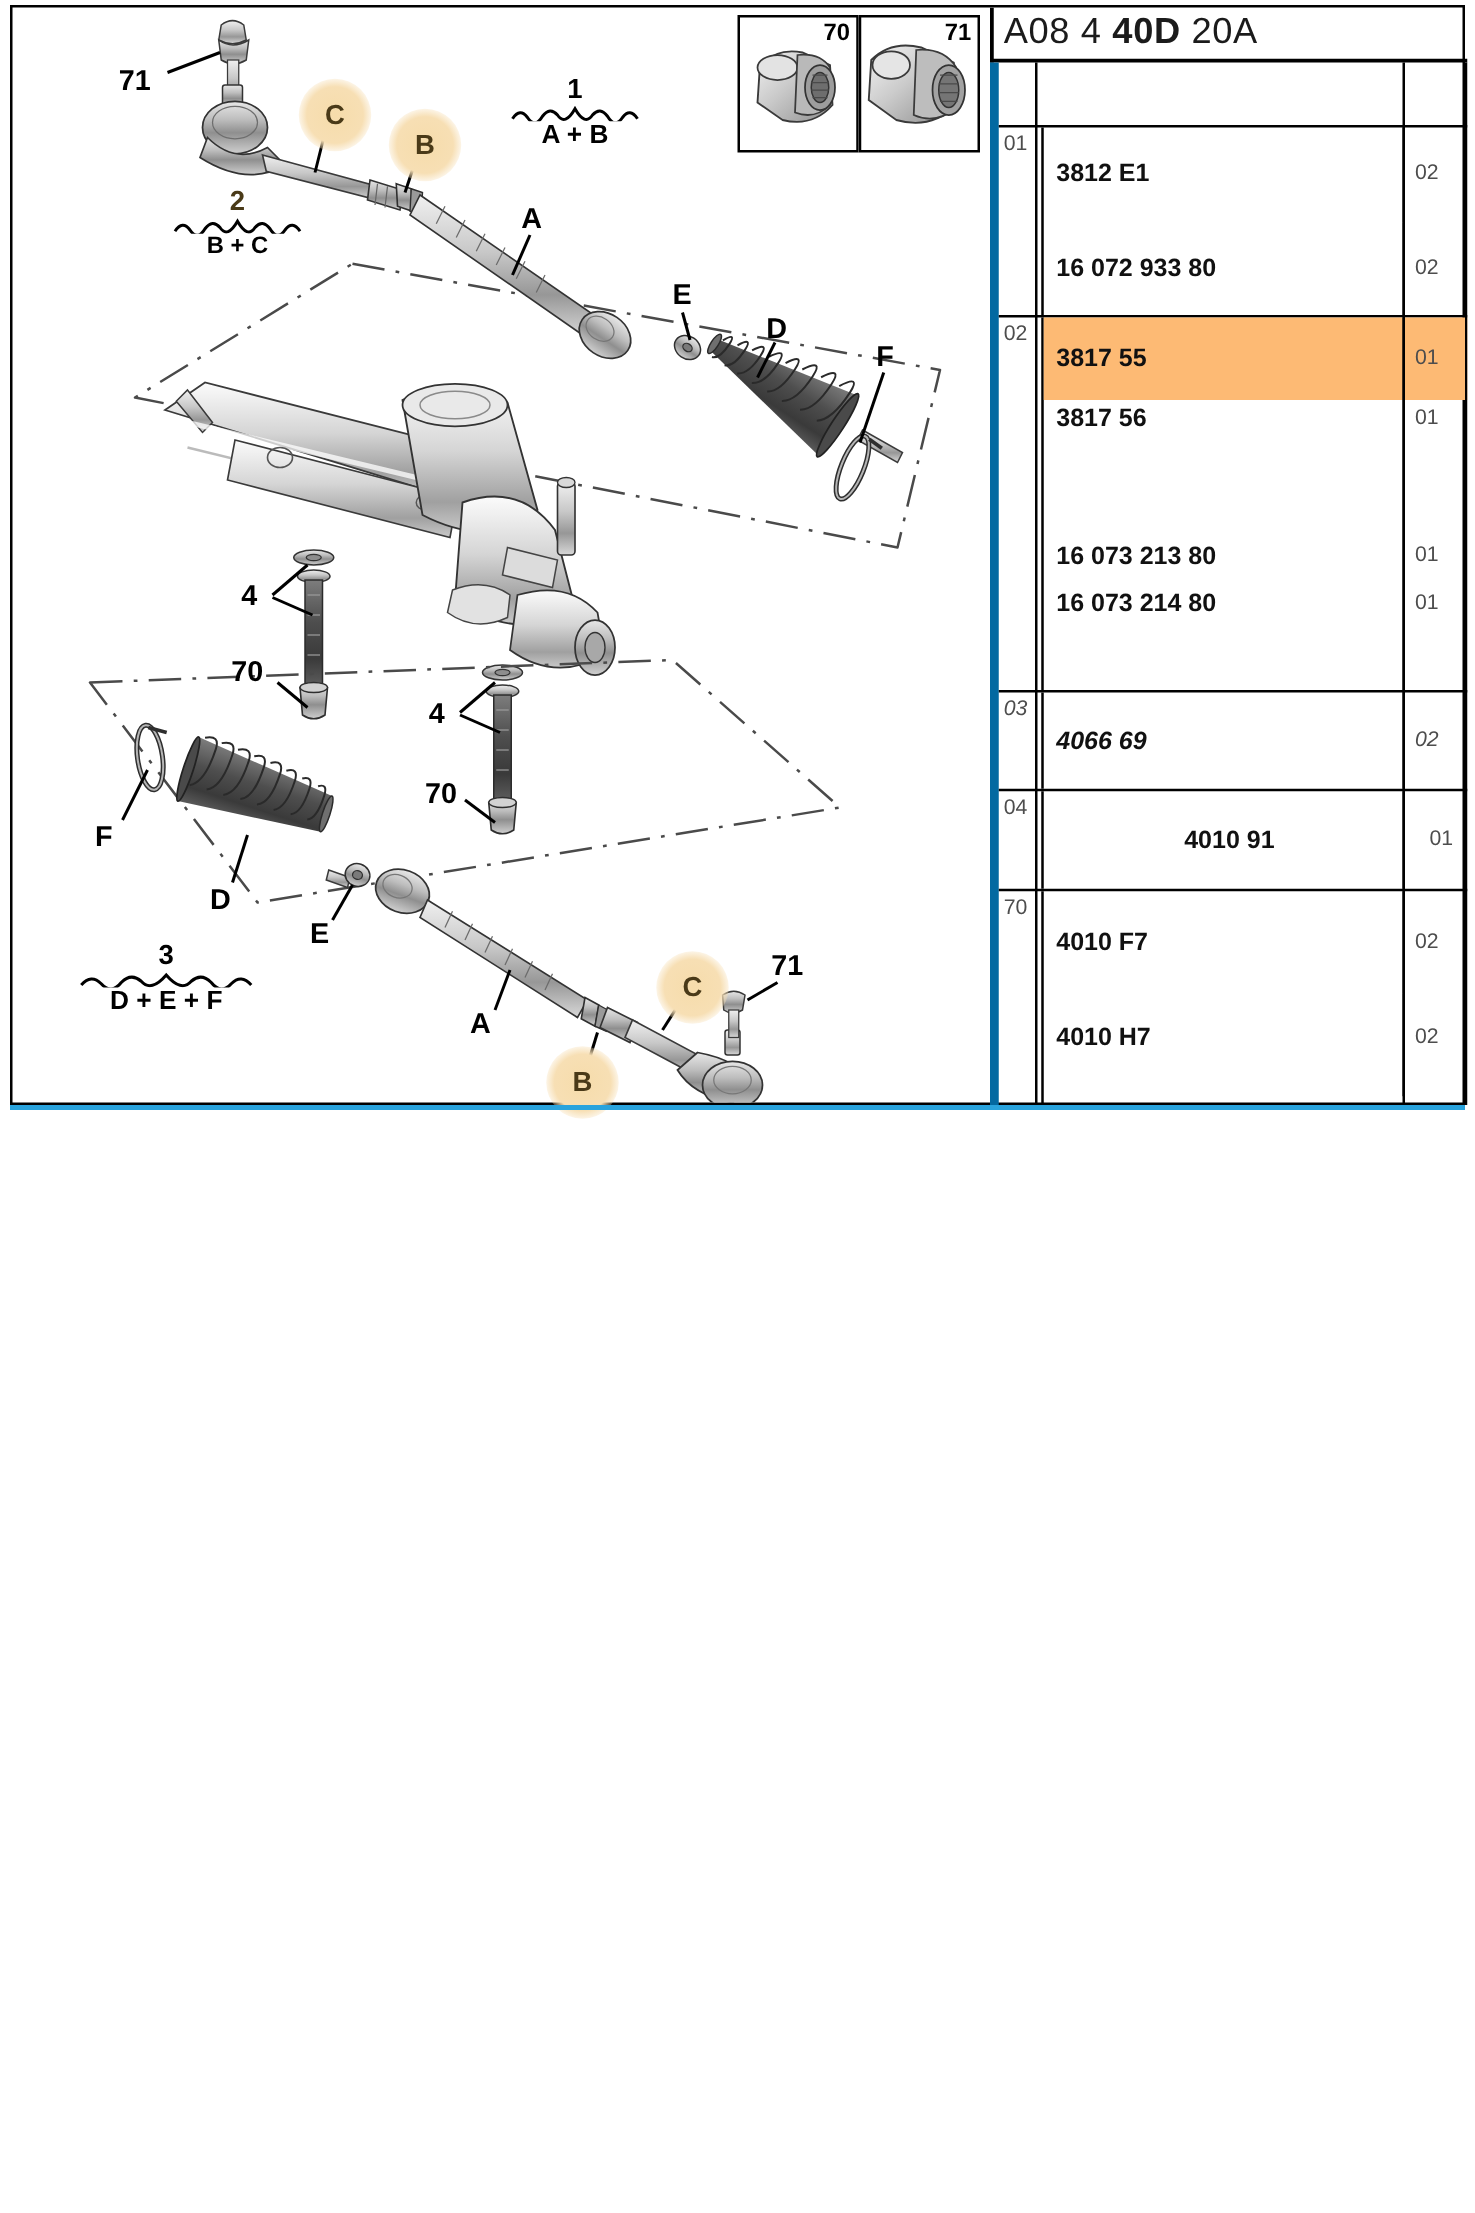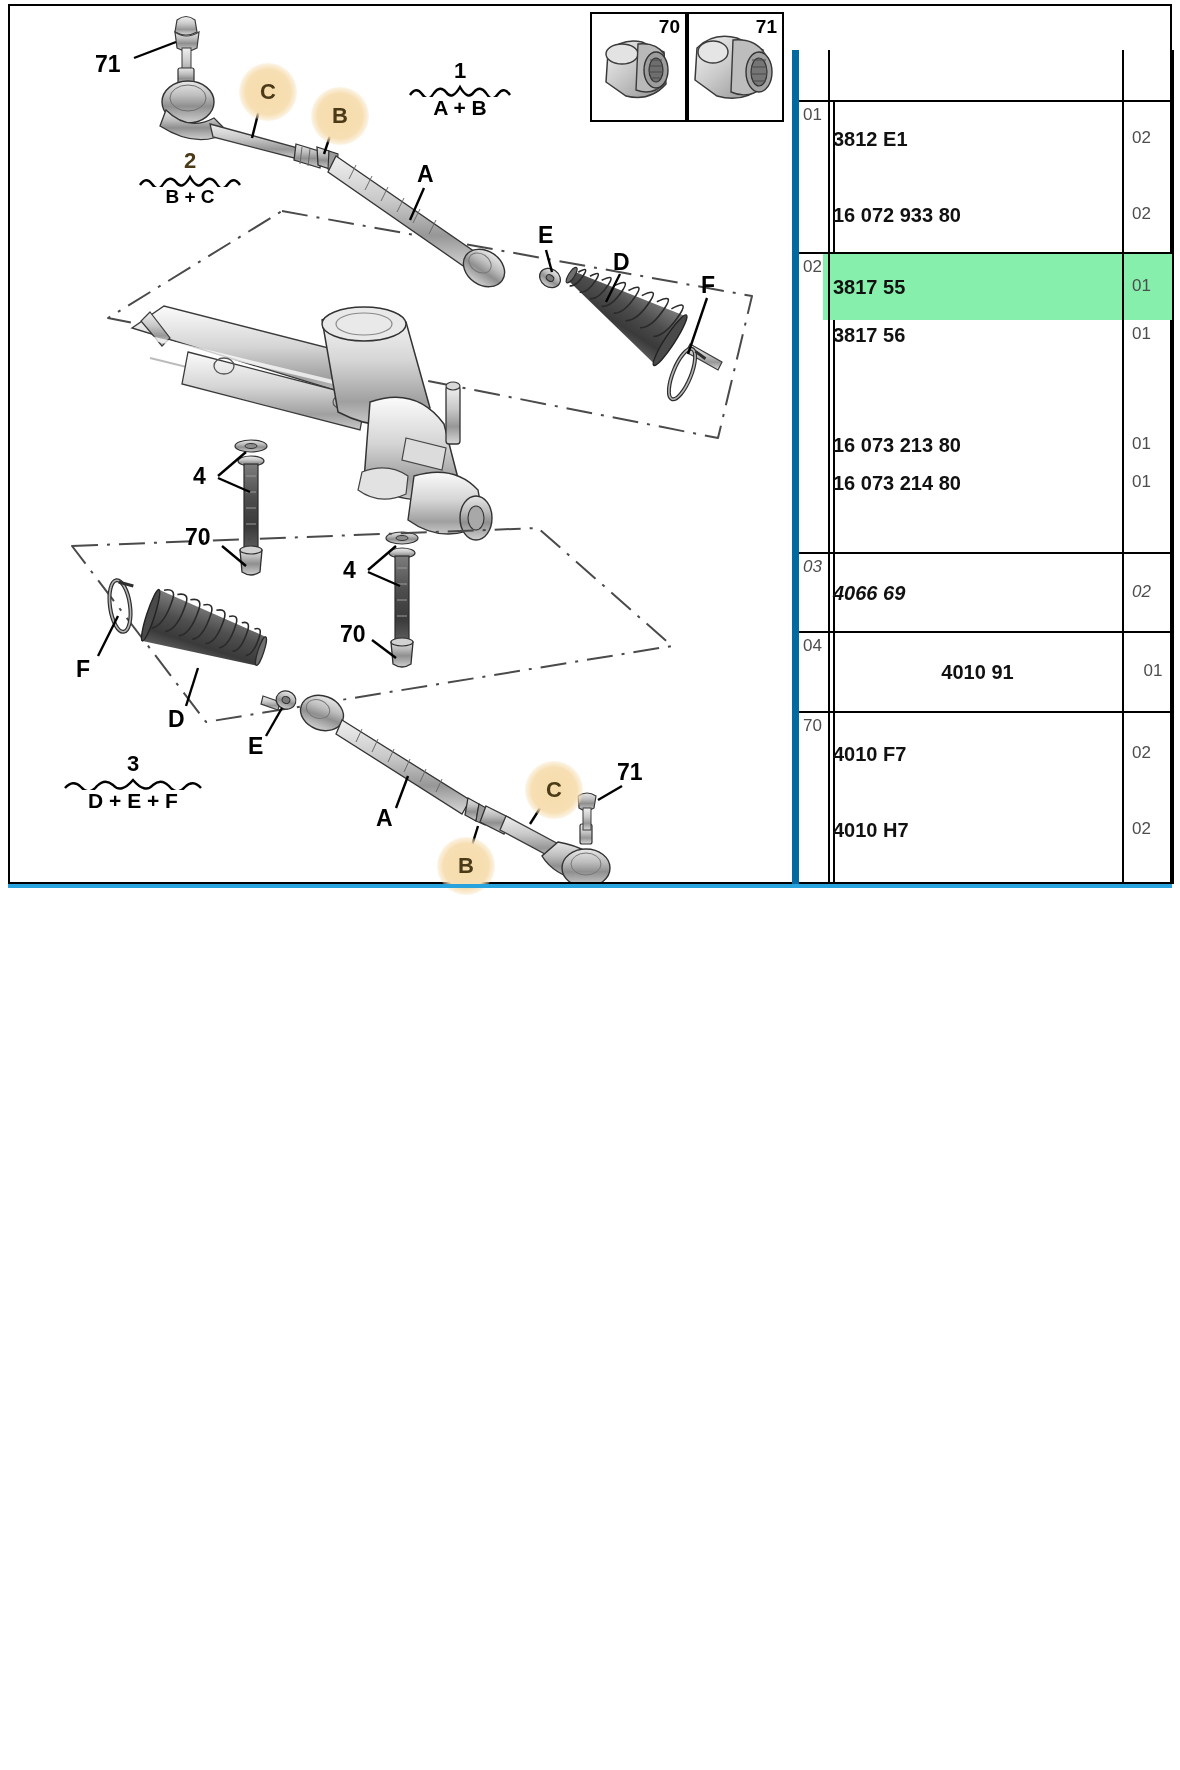--- a/index.html
+++ b/index.html
@@ -33,27 +33,27 @@
   #tbl-head .htxt b{font-weight:bold;}
 
   #tbl-body{position:absolute;left:0;top:44px;width:382px;height:834px;
             border-left:7px solid #0369a1;box-sizing:border-box;}
 
   .grp{position:relative;border-top:2px solid #000;box-sizing:border-box;width:100%;}
   .grp:first-child{border-top:none;}
   .grp .gidx{position:absolute;left:0;top:0;width:36px;height:100%;
              border-right:2px solid #000;box-sizing:border-box;font-size:17px;color:#4d4d4d;
              padding:3px 0 0 4px;}
-  .grp .grows{margin-left:24px;}
+  .grp .grows{margin-left:36px;}
 
   .prow{position:relative;box-sizing:border-box;display:flex;align-items:flex-start;}
   .prow .pn{flex:1;font-size:20px;font-weight:bold;color:#111;padding-left:10px;white-space:nowrap;}
   .prow .qty{width:52px;border-left:2px solid #000;box-sizing:border-box;
              font-size:17px;color:#4d4d4d;padding-left:8px;height:100%;}
-  .prow.hl{background:#86efac;}
+  .prow.hl{background:#fdba74;}
 
   
   .lbl{position:absolute;font-weight:bold;color:#000;white-space:nowrap;}
   .lbl.sz-big{font-size:23px;}
 
   .dot{position:absolute;width:58px;height:58px;border-radius:50%;
        background:radial-gradient(circle at 50% 50%, #f6dcab 0%, #f7dfb4 55%, rgba(247,226,190,0) 78%);
        display:flex;align-items:center;justify-content:center;
        font-weight:bold;font-size:22px;color:#4a3a18;}
 
@@ -433,20 +433,28 @@
             <line x1="62" y1="53" x2="78" y2="53"></line>
           <line x1="62" y1="60" x2="78" y2="60"></line>
             <line x1="63" y1="67" x2="77" y2="67"></line>
         </g>
       </svg>
       <div class="tnum">71</div>
     </div>
 
     <div id="table-wrap">
 
+      <div id="tbl-head">
+        <div class="htxt">
+          <span>A08</span>
+          <span>4</span>
+          <b>40D</b>
+          <span>20A</span>
+        </div>
+      </div>
 
       <div id="tbl-body">
 
         <div style="height:50px;"></div>
 
         <div class="grp" style="height:152px;">
           <div class="gidx">01</div>
           <div class="grows">
             <div class="prow" style="height:76px;padding-top:26px;">
               <div class="pn">3812 E1</div>

